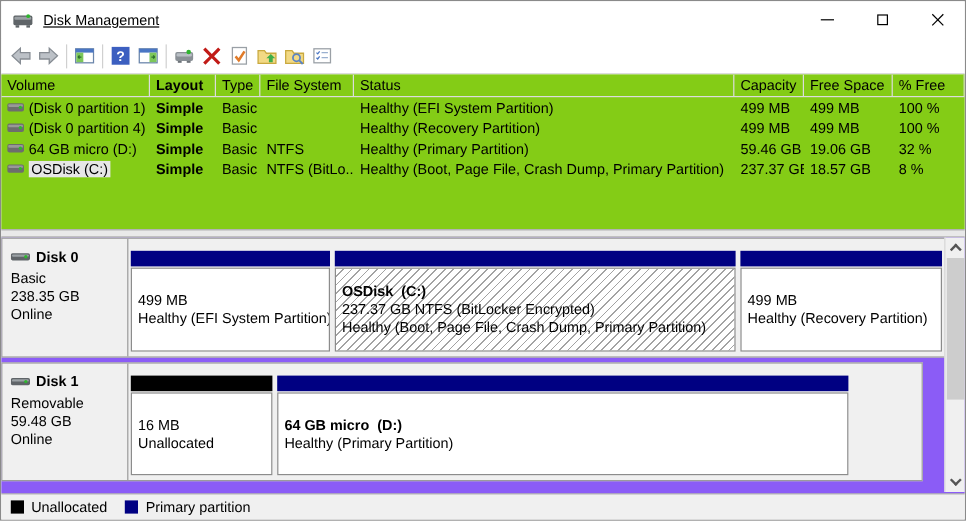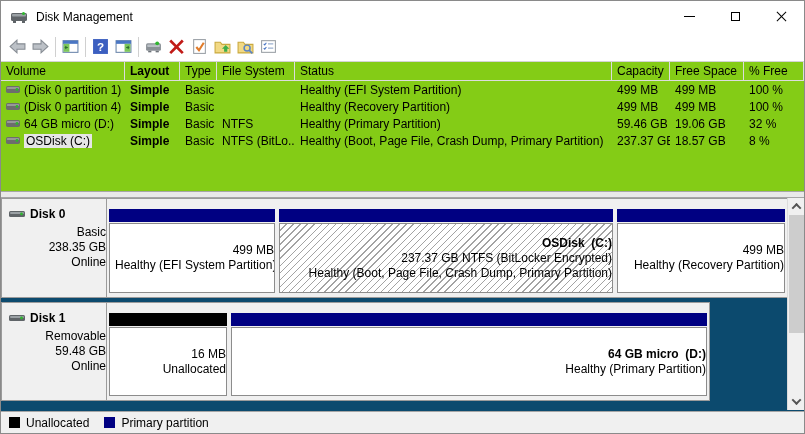--- a/index.html
+++ b/index.html
@@ -3,21 +3,21 @@
 <meta charset="utf-8">
 <style>
   * { margin:0; padding:0; box-sizing:border-box; }
   html,body { background:#c8c8c8; }
   body { font-family:"Liberation Sans", sans-serif; font-size:12px; color:#000; }
   .window { width:805px; height:434px; background:#fff; border:1px solid #8a8a8a; display:flex; flex-direction:column; overflow:hidden; }
 
   
   .titlebar { height:31px; display:flex; align-items:center; flex:0 0 31px; background:#fff; }
   .app-icon { margin-left:10px; width:17px; height:14px; display:inline-flex; }
-  .title { margin-left:8px; }
+  .title { margin-left:8px;text-decoration:underline; }
   .winbtns { margin-left:auto; display:flex; height:100%; }
   .winbtn { width:46px; height:100%; display:flex; align-items:center; justify-content:center; position:relative; }
   .glyph-min { width:11px; height:1px; background:#000; display:block; }
   .glyph-max { width:9px; height:9px; border:1px solid #000; display:block; }
   .glyph-x { position:absolute; width:13px; height:1px; background:#000; }
   .x1 { transform:rotate(45deg); } .x2 { transform:rotate(-45deg); }
 
   
   .menubar { height:22px; flex:0 0 22px; display:flex; align-items:center; padding-left:2px; background:#fff; }
   .menu-item { padding:3px 9px; }
@@ -35,24 +35,24 @@
   .tr { height:17px; flex:0 0 17px; display:flex; align-items:center; }
   .td { padding-left:5px; overflow:hidden; white-space:nowrap; display:flex; align-items:center; }
   .c0{width:124px;} .c1{width:55px;font-weight:bold;} .c2{width:37px;} .c3{width:78px;} .c4{width:317px;} .c5{width:58px;} .c6{width:74px;} .c7{flex:1;}
   .vol-ic { width:14px; height:9px; margin-right:4px; flex:0 0 14px; }
   .sel-name { background:#e6e6e6; padding:0 2px; }
 
   
   .splitter { height:7px; flex:0 0 7px; background:#e9e9e9; border-top:1px solid #a6a6a6; border-bottom:1px solid #a6a6a6; }
 
   
-  .diskpane { height:213px; flex:0 0 213px; background:#0c4a6e; position:relative;text-align:right; }
+  .diskpane { height:213px; flex:0 0 213px; background:#8b5cf6; position:relative; }
   .diskrow { position:absolute; left:0; border:1px solid #9b9b9b; background:#f0f0f0; display:flex; }
   .row0 { top:0; width:787px; height:100px; }
-  .row1 { top:104px; width:709px; height:99px; }
+  .row1 { top:104px; width:768px; height:99px; }
   .disklabel { width:105px; flex:0 0 105px; border-right:1px solid #9b9b9b; padding:8px 0 0 7px; line-height:15px; overflow:hidden; }
   .diskname { font-weight:bold; display:flex; align-items:center; gap:5px; margin-bottom:3px; }
   .disk-ic { width:16px; height:11px; }
   .parts { flex:1; display:flex; gap:4px; padding:10px 2px 4px 2px; }
   .part { display:flex; flex-direction:column; }
   .strip { height:13px; flex:0 0 13px; }
   .pbody { flex:1; margin-top:1px; border:1px solid #8c8c8c; background:#fff; display:flex; flex-direction:column; justify-content:center; padding-left:5px; line-height:15px; overflow:hidden; white-space:nowrap; }
   .pbody .pname { font-weight:bold; }
   .hatched { background-color:#fff; background-image:repeating-linear-gradient(135deg, transparent 0px, transparent 4px, #a3a3a3 4px, #a3a3a3 5px); }
 

